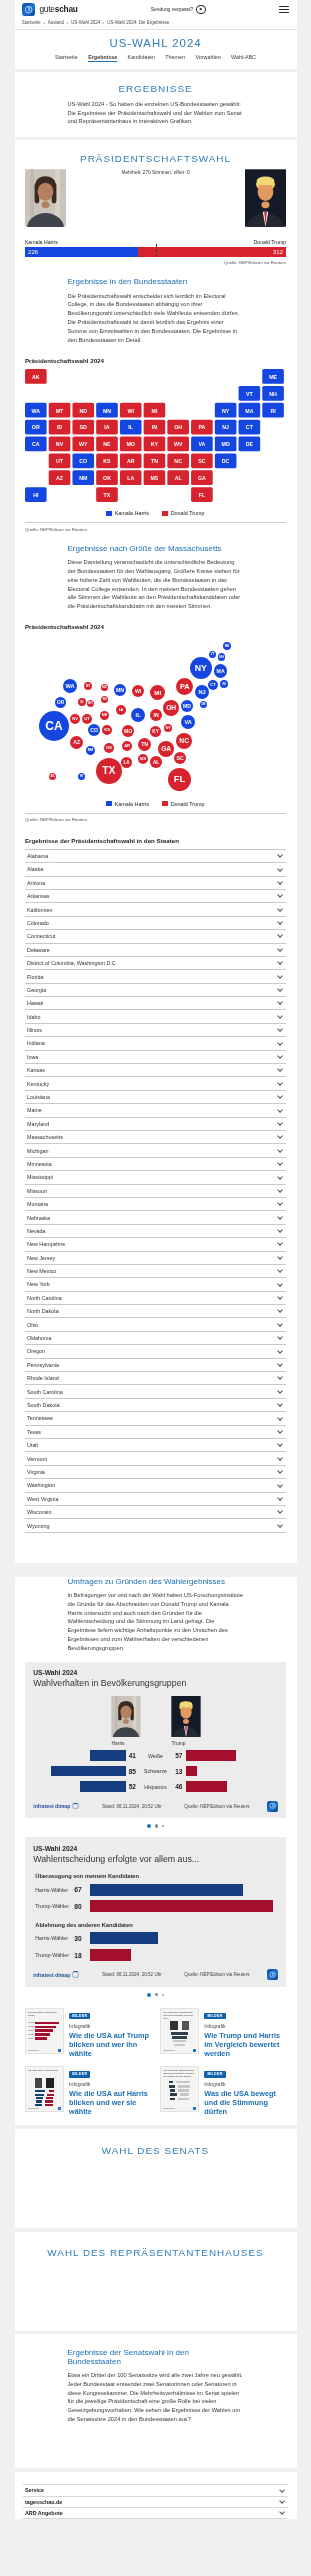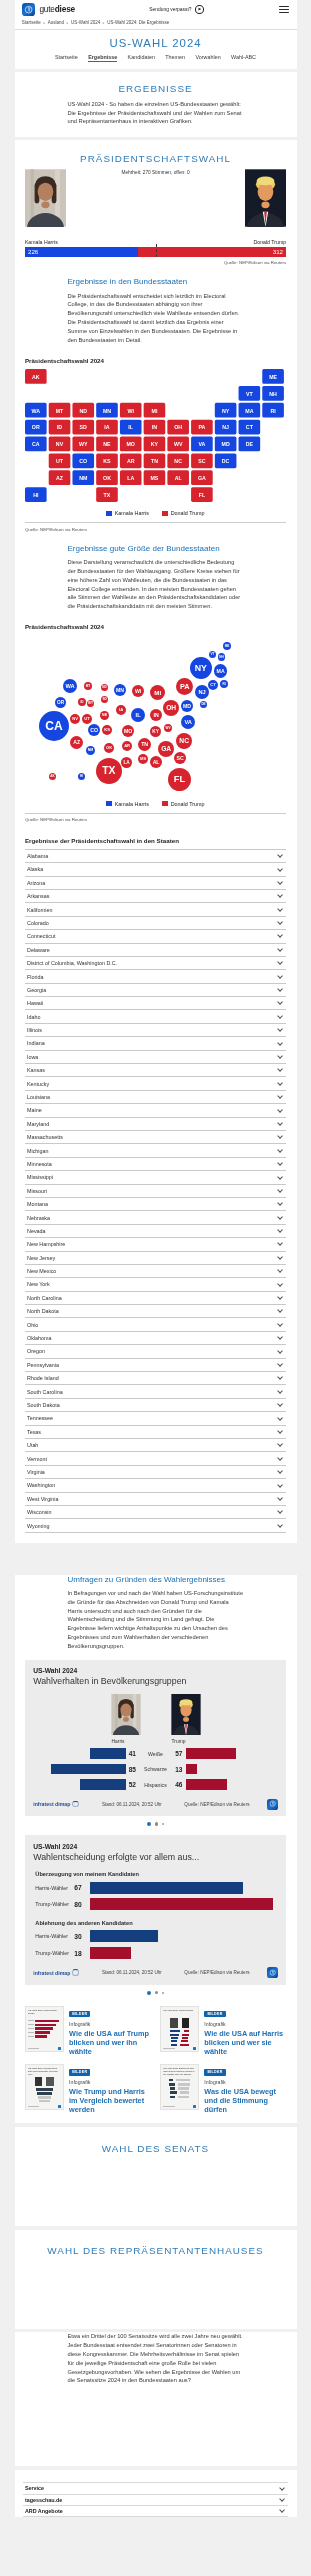--- a/index.html
+++ b/index.html
@@ -47,21 +47,21 @@
   .legend{display:flex;justify-content:center;gap:13.5px;margin-top:6.2px;font-size:5.4px;color:#222;}
   .legend .chip{display:flex;align-items:center;gap:3.1px;}
   .legend .sw{width:5.2px;height:5.2px;display:inline-block;}
   .srcblock{border-top:0.5px solid #ccc;margin-top:6.2px;padding-top:3.1px;font-size:4.4px;color:#555;}
   .bubblebox{position:relative;height:159px;margin-top:2.1px;}
   .bubble{position:absolute;border-radius:50%;display:flex;align-items:center;justify-content:center;color:#fff;font-weight:700;}
   
   .accwrap{margin-top:4.1px;border-bottom:0.5px solid #c9c9c9;}
   .accrow{display:flex;align-items:center;justify-content:space-between;height:12.4px;border-top:0.5px solid #c9c9c9;padding:0 2.1px;font-size:5.4px;color:#333;cursor:pointer;}
   .chev{width:3.1px;height:3.1px;border-right:0.8px solid #555;border-bottom:0.8px solid #555;transform:rotate(45deg);margin-right:2.1px;margin-top:-1.6px;}
-  .pres-card{padding-bottom:10px;}
+  .pres-card{padding-bottom:30px;}
   
   .polls-card{padding-bottom:9.3px;}
   .infocard{background:#ececec;margin-top:9.3px;padding:7.3px 8.3px 6.2px;}
   .infobrand{font-size:6.7px;font-weight:700;color:#1d1d1d;}
   .infotitle{font-size:8.8px;color:#333;margin-top:2.1px;}
   .infophotos{display:flex;justify-content:center;gap:30px;margin-top:7.3px;}
   .infophoto{text-align:left;}
   .infophoto .cap{font-size:4.9px;color:#333;margin-top:2.1px;padding-left:1px;}
   .demo-row{display:flex;align-items:center;margin-top:4.1px;height:11.4px;}
   .demo-row .zone{flex:1;display:flex;}
@@ -114,21 +114,21 @@
 
   <section class="card">
     <div class="logorow">
       <div class="brand">
         <span class="brandmark">
           <svg width="9.3" height="9.3" viewBox="0 0 20 20">
               <circle cx="10" cy="10" r="7.2" fill="none" stroke="#eaf2ff" stroke-width="1.6"></circle>
               <path d="M9 6.5 L11 5.5 L11 14" stroke="#eaf2ff" stroke-width="2" fill="none"></path>
             </svg>
         </span>
-        <span class="wordmark"><span>gute</span><b>diese</b></span>
+        <span class="wordmark"><span>gute</span><b>schau</b></span>
       </div>
       <div class="missed">
         <span>Sendung verpasst?</span>
         <span class="playico">▶</span>
       </div>
       <div class="burger">
           <i></i>
           <i></i>
           <i></i>
         </div>
@@ -423,21 +423,21 @@
           <span>Kamala Harris</span>
         </span>
         <span class="chip">
           <span class="sw" style="background: rgb(214, 35, 46);"></span>
           <span>Donald Trump</span>
         </span>
       </div>
     <div class="srcblock">Quelle: NEP/Edison via Reuters</div>
 
     <div class="col">
-        <div class="subhead">Ergebnisse gute Größe der Bundesstaaten</div>
+        <div class="subhead">Ergebnisse nach Größe der Massachusetts</div>
     <div class="body">Diese Darstellung veranschaulicht die unterschiedliche Bedeutung der Bundesstaaten für den Wahlausgang. Größere Kreise stehen für eine höhere Zahl von Wahlleuten, die die Bundesstaaten in das Electoral College entsenden. In den meisten Bundesstaaten gehen alle Stimmen der Wahlleute an den Präsidentschaftskandidaten oder die Präsidentschaftskandidatin mit den meisten Stimmen.</div>
       </div>
 
     <div class="boldlabel">Präsidentschaftswahl 2024</div>
     <div class="bubblebox" id="bubblemap">
         <div class="bubble" style="left: 198px; top: 6.2px; width: 8.3px; height: 8.3px; background: rgb(21, 70, 224); font-size: 3.1px;">ME</div>
         <div class="bubble" style="left: 184px; top: 15px; width: 7.3px; height: 7.3px; background: rgb(21, 70, 224); font-size: 3.1px;">VT</div>
         <div class="bubble" style="left: 193px; top: 17.6px; width: 7.3px; height: 7.3px; background: rgb(21, 70, 224); font-size: 3.1px;">NH</div>
         <div class="bubble" style="left: 165px; top: 21px; width: 22px; height: 22px; background: rgb(21, 70, 224); font-size: 8.8px;">NY</div>
         <div class="bubble" style="left: 189px; top: 28.5px; width: 13.5px; height: 13.5px; background: rgb(21, 70, 224); font-size: 5.2px;">MA</div>
@@ -703,21 +703,21 @@
         </div>
         <div class="accrow">
           <span>Wyoming</span>
           <span class="chev"></span>
         </div>
       </div>
   </section>
 
   <section class="card polls-card pad">
     <div class="col">
-        <div class="subhead" style="margin-top:32px">Umfragen zu Gründen des Wahlergebnisses</div>
+        <div class="subhead" style="margin-top:14px">Umfragen zu Gründen des Wahlergebnisses</div>
     <div class="body">In Befragungen vor und nach der Wahl haben US-Forschungsinstitute die Gründe für das Abschneiden von Donald Trump und Kamala Harris untersucht und auch nach den Gründen für die Wahlentscheidung und die Stimmung im Land gefragt. Die Ergebnisse liefern wichtige Anhaltspunkte zu den Ursachen des Ergebnisses und zum Wahlverhalten der verschiedenen Bevölkerungsgruppen.</div>
       </div>
 
     <div class="infocard">
       <div class="infobrand">US-Wahl 2024</div>
       <div class="infotitle">Wahlverhalten in Bevölkerungsgruppen</div>
       <div class="infophotos">
         <div class="infophoto"><span id="mini-harris"><svg width="30" height="41" viewBox="0 0 60 84">
     <rect width="60" height="84" fill="#cbc4bb"></rect>
     <rect x="44" y="0" width="7" height="84" fill="#d8d2c9"></rect>
@@ -876,20 +876,46 @@
             </div>
             <div class="tfoot">
               <i></i>
               <b></b>
             </div>
           </div>
           <div class="tmeta"><span class="badge">BILDER</span><div class="kicker">Infografik</div><div class="tthead">Wie die USA auf Trump blicken und wer ihn wählte</div></div>
         </div>
         <div class="teaser">
           <div class="thumb">
+            <div class="tl">US-Wahl 2024 Überwiegend gute oder schlechte Meinung von...</div>
+            <div style="display:flex;justify-content:center;gap:4.1px;margin:2.6px 0 2.1px">
+              <i style="display:block;width:7.3px;height:8.8px;background:#333"></i>
+              <i style="display:block;width:7.3px;height:8.8px;background:#555"></i>
+            </div>
+            <div style="display:flex;justify-content:center;margin-top:1.3px">
+              <i style="display:block;width:17.6px;height:2.6px;background:#2e3f4e"></i>
+            </div>
+            <div style="display:flex;justify-content:center;margin-top:1.3px">
+              <i style="display:block;width:15.6px;height:2.6px;background:#2e3f4e"></i>
+            </div>
+            <div style="display:flex;justify-content:center;margin-top:1.3px">
+              <i style="display:block;width:13.5px;height:2.6px;background:#c7c7c7"></i>
+            </div>
+            <div style="display:flex;justify-content:center;margin-top:1.3px">
+              <i style="display:block;width:11.4px;height:2.6px;background:#c7c7c7"></i>
+            </div>
+            <div class="tfoot">
+              <i></i>
+              <b></b>
+            </div>
+          </div>
+          <div class="tmeta"><span class="badge">BILDER</span><div class="kicker">Infografik</div><div class="tthead">Wie Trump und Harris im Vergleich bewertet werden</div></div>
+        </div>
+        <div class="teaser">
+          <div class="thumb">
             <div class="tl">US-Wahl 2024 Profilvergleich</div>
             <div style="display:flex;justify-content:center;gap:4.1px;margin-top:1.6px">
               <i style="display:block;width:7.8px;height:9.9px;background:#444"></i>
               <i style="display:block;width:7.8px;height:9.9px;background:#222"></i>
             </div>
             <div style="margin-top:2.1px">
               <div style="display:flex;justify-content:center;gap:3.6px;margin-top:1.3px">
                 <i style="display:block;width:10.4px;height:2.1px;background:#153e7e"></i>
                 <i style="display:block;width:5.2px;height:2.1px;background:#a50f2e"></i>
               </div>
@@ -909,46 +935,20 @@
                 <i style="display:block;width:6.2px;height:2.1px;background:#153e7e"></i>
                 <i style="display:block;width:8.3px;height:2.1px;background:#a50f2e"></i>
               </div>
             </div>
             <div class="tfoot">
               <i></i>
               <b></b>
             </div>
           </div>
           <div class="tmeta"><span class="badge">BILDER</span><div class="kicker">Infografik</div><div class="tthead">Wie die USA auf Harris blicken und wer sie wählte</div></div>
-        </div>
-        <div class="teaser">
-          <div class="thumb">
-            <div class="tl">US-Wahl 2024 Überwiegend gute oder schlechte Meinung von...</div>
-            <div style="display:flex;justify-content:center;gap:4.1px;margin:2.6px 0 2.1px">
-              <i style="display:block;width:7.3px;height:8.8px;background:#333"></i>
-              <i style="display:block;width:7.3px;height:8.8px;background:#555"></i>
-            </div>
-            <div style="display:flex;justify-content:center;margin-top:1.3px">
-              <i style="display:block;width:17.6px;height:2.6px;background:#2e3f4e"></i>
-            </div>
-            <div style="display:flex;justify-content:center;margin-top:1.3px">
-              <i style="display:block;width:15.6px;height:2.6px;background:#2e3f4e"></i>
-            </div>
-            <div style="display:flex;justify-content:center;margin-top:1.3px">
-              <i style="display:block;width:13.5px;height:2.6px;background:#c7c7c7"></i>
-            </div>
-            <div style="display:flex;justify-content:center;margin-top:1.3px">
-              <i style="display:block;width:11.4px;height:2.6px;background:#c7c7c7"></i>
-            </div>
-            <div class="tfoot">
-              <i></i>
-              <b></b>
-            </div>
-          </div>
-          <div class="tmeta"><span class="badge">BILDER</span><div class="kicker">Infografik</div><div class="tthead">Wie Trump und Harris im Vergleich bewertet werden</div></div>
         </div>
         <div class="teaser">
           <div class="thumb">
             <div class="tl">US-Wahl 2024 Entwickelt sich das Land auf diesem Gebiet in die richtige oder die falsche Richtung?</div>
             <div style="margin-top:4.1px">
               <div style="display:flex;justify-content:center;gap:3.1px;margin-top:1.6px">
                 <i style="display:block;width:4.1px;height:2.6px;background:#2e3f4e"></i>
                 <i style="display:block;width:13.5px;height:2.6px;background:#c7c7c7"></i>
               </div>
               <div style="display:flex;justify-content:center;gap:3.1px;margin-top:1.6px">
@@ -981,20 +981,21 @@
   <section class="card bigsec">
     <div class="sectiontitle">WAHL DES SENATS</div>
   </section>
 
   <section class="card bigsec">
     <div class="sectiontitle">WAHL DES REPRÄSENTANTENHAUSES</div>
   </section>
 
   <section class="card senres">
     <div class="col">
+        <div class="subhead" style="margin-top:0;padding-top:13.5px">Ergebnisse der Senatswahl in den Bundesstaaten</div>
     <div class="body">Etwa ein Drittel der 100 Senatssitze wird alle zwei Jahre neu gewählt. Jeder Bundesstaat entsendet zwei Senatorinnen oder Senatoren in diese Kongresskammer. Die Mehrheitsverhältnisse im Senat spielen für die jeweilige Präsidentschaft eine große Rolle bei vielen Gesetzgebungsvorhaben. Wie sehen die Ergebnisse der Wahlen um die Senatssitze 2024 in den Bundesstaaten aus?</div>
       </div>
   </section>
 
 
   <section class="card footer-card" style="margin-bottom:0">
     <div class="facc" id="footer-acc">
         <div class="accrow">
           <span>Service</span>
           <span class="chev"></span>

